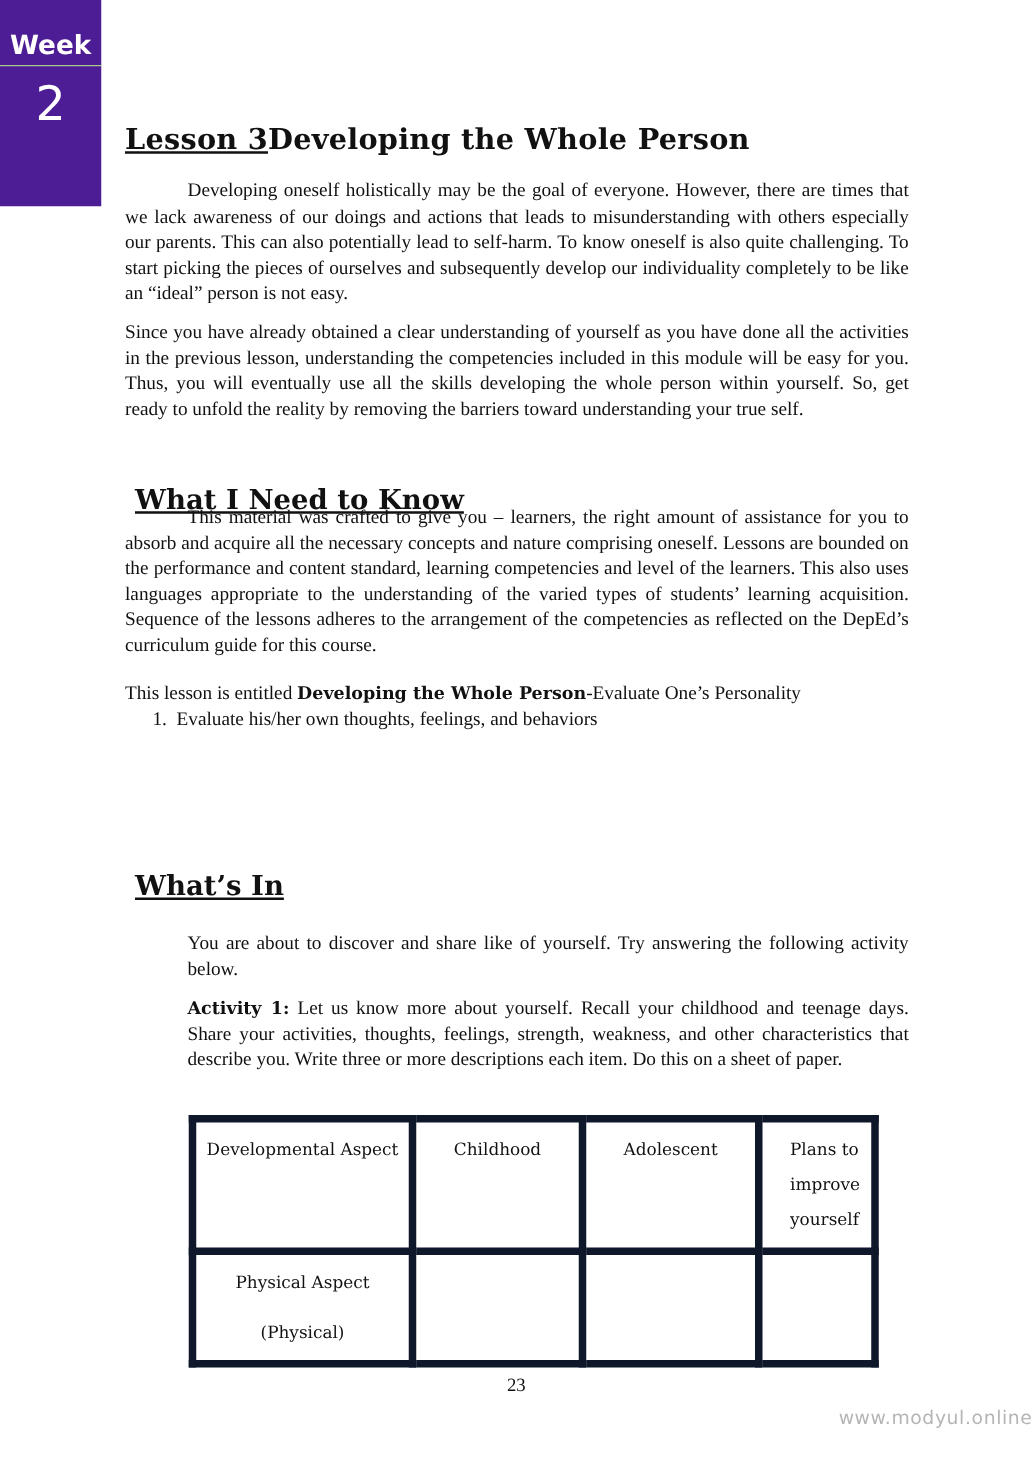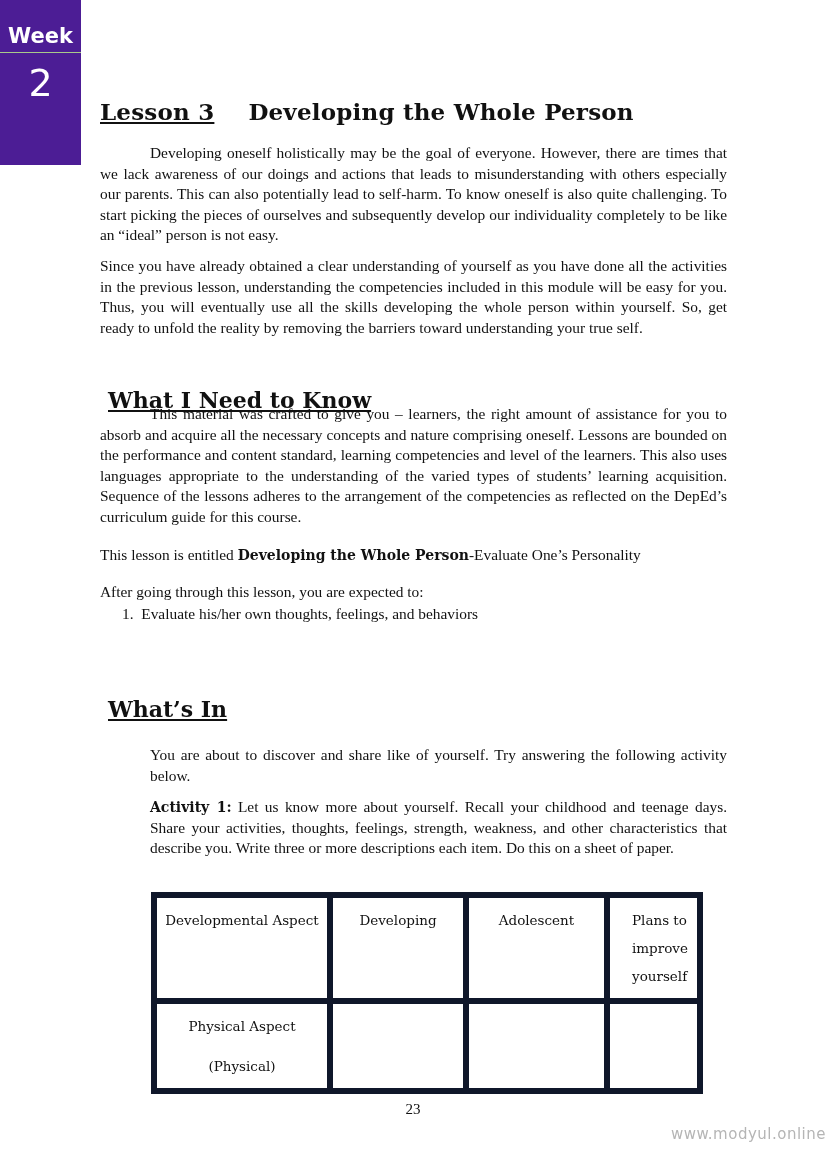--- a/index.html
+++ b/index.html
@@ -5,21 +5,21 @@
   html, body { margin:0; padding:0; background:#ffffff; }
   body { width:826px; height:1169px; position:relative; overflow:hidden;
          font-family:"DejaVu Serif", "Liberation Serif", serif; color:#111; }
   .week-tab { position:absolute; left:0; top:0; width:81px; height:165px; background:#4c1d95; }
   .week-label { position:absolute; left:0; top:0; width:81px; height:52px; border-bottom:1px solid #a9c98a;
                 color:#fff; font-family:"DejaVu Sans", sans-serif; font-size:21px; font-weight:bold;
                 text-align:center; line-height:72px; }
   .week-num { position:absolute; left:0; top:54px; width:81px; color:#fff;
               font-family:"DejaVu Sans", sans-serif; font-size:38px; text-align:center; line-height:58px; }
   .lesson-title { position:absolute; left:100px; top:98px; font-size:23px; font-weight:bold; white-space:nowrap; letter-spacing:0.2px; }
-  .lesson-title .num { text-decoration:underline; margin-right:34px; }
+  .lesson-title .num { text-decoration:underline; }
   .content { position:absolute; left:100px; width:627px; }
   p { margin:0; font-size:14.2px; line-height:20.6px; text-align:justify; font-family:"Liberation Serif", serif; font-size:15.4px; }
   .indent { text-indent:50px; }
   h2 { margin:0; font-size:22px; font-weight:bold; text-decoration:underline; position:absolute; left:108px; font-family:"DejaVu Serif", serif; }
   .bold { font-weight:bold; font-family:"DejaVu Serif", serif; font-size:14px; }
   table { border-collapse:collapse; position:absolute; left:151px; top:892px; width:552px; font-family:"DejaVu Serif", serif; font-size:13.5px; }
   td, th { border:6px solid #0f172a; vertical-align:top; text-align:center; font-weight:normal; padding:8px 4px; line-height:28px; }
   th.c4 { text-align:left; padding-left:22px; }
   .footer-num { position:absolute; top:1101px; width:826px; text-align:center; font-size:15px; font-family:"Liberation Serif", serif; }
   .footer-url { position:absolute; top:1125px; width:826px; text-align:right; font-size:15px; color:#b5b5b5; font-family:"DejaVu Sans", sans-serif; letter-spacing:0.5px; }
@@ -39,36 +39,35 @@
 <div class="content" style="top:143px;">
   <p class="indent">Developing oneself holistically may be the goal of everyone. However, there are times that we lack awareness of our doings and actions that leads to misunderstanding with others especially our parents. This can also potentially lead to self-harm. To know oneself is also quite challenging. To start picking the pieces of ourselves and subsequently develop our individuality completely to be like an “ideal” person is not easy.</p>
   <p style="margin-top:10px;">Since you have already obtained a clear understanding of yourself as you have done all the activities in the previous lesson, understanding the competencies included in this module will be easy for you. Thus, you will eventually use all the skills developing the whole person within yourself. So, get ready to unfold the reality by removing the barriers toward understanding your true self.</p>
 </div>
 
 <h2 style="top:387px;">What I Need to Know</h2>
 
 <div class="content" style="top:404px;">
   <p class="indent">This material was crafted to give you – learners, the right amount of assistance for you to absorb and acquire all the necessary concepts and nature comprising oneself. Lessons are bounded on the performance and content standard, learning competencies and level of the learners. This also uses languages appropriate to the understanding of the varied types of students’ learning acquisition. Sequence of the lessons adheres to the arrangement of the competencies as reflected on the DepEd’s curriculum guide for this course.</p>
   <p style="margin-top:17px;"><span>This lesson is entitled </span><b class="bold">Developing the Whole Person</b><span>-Evaluate One’s Personality</span></p>
-  <p style="margin-top:17px;">After going through this lesson, you are expected to:</p>
   <p style="margin-top:1px; padding-left:22px;"><span>1.</span>&nbsp; <span>Evaluate his/her own thoughts, feelings, and behaviors</span></p>
 </div>
 
 <h2 style="top:696px;">What’s In</h2>
 
 <div class="content" style="top:745px; left:150px; width:577px;">
   <p>You are about to discover and share like of yourself. Try answering the following activity below.</p>
   <p style="margin-top:11px;"><b class="bold">Activity 1:</b><span> Let us know more about yourself. Recall your childhood and teenage days. Share your activities, thoughts, feelings, strength, weakness, and other characteristics that describe you. Write three or more descriptions each item. Do this on a sheet of paper.</span></p>
 </div>
 
 <table>
   <tbody>
       <tr style="height:81px;">
     <th style="width:162px;">Developmental Aspect</th>
-    <th style="width:122px;">Developing</th>
+    <th style="width:122px;">Childhood</th>
     <th style="width:127px;">Adolescent</th>
     <th class="c4">Plans to improve yourself</th>
   </tr>
   <tr style="height:89px;">
     <td>
       <div>Physical Aspect</div>
       <div style="margin-top:12px;">(Physical)</div>
     </td>
     <td></td>
     <td></td>

